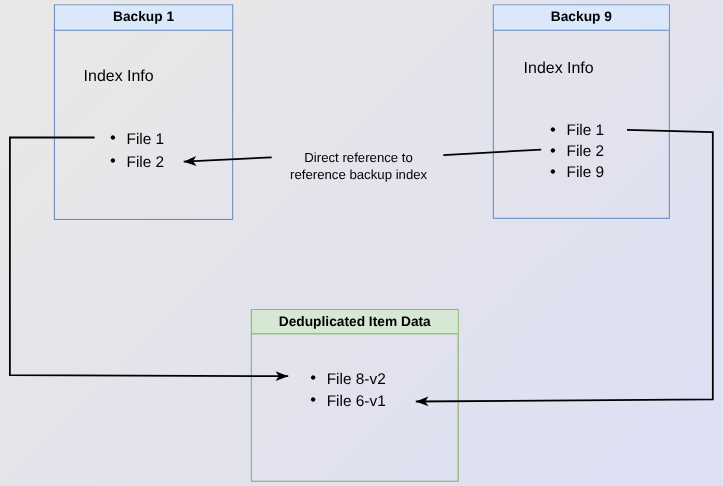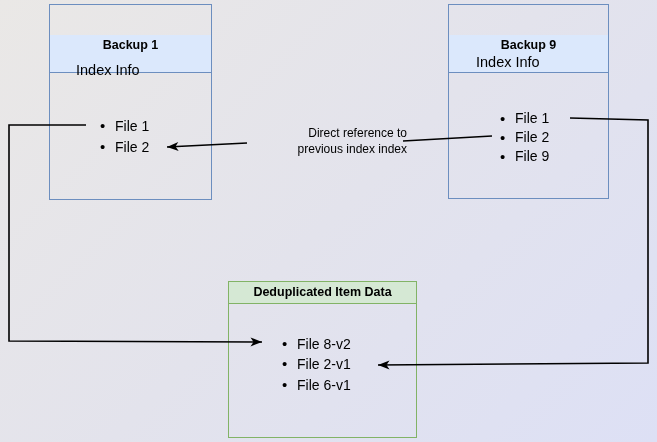--- a/index.html
+++ b/index.html
@@ -30,21 +30,21 @@
   }
   .node.blue  { border-color: #6c8ebf; }
   .node.green { border-color: #82b366; }
   .node-header {
     box-sizing: border-box;
     border-bottom: 1.6px solid;
     text-align: center;
     font-weight: bold;
     font-size: 12.5px;
   }
-  .blue  .node-header { background: #dbe8fc; border-color: #6c8ebf; height: 38px; line-height: 21px; margin-top: 30px; }
+  .blue  .node-header { background: #dbe8fc; border-color: #6c8ebf; height: 23px; line-height: 21px; }
   .green .node-header { background: #d5e8d4; border-color: #82b366; height: 22px; line-height: 20px; }
   .subtitle {
     position: absolute;
     font-size: 14.5px;
   }
   ul.items {
     position: absolute;
     margin: 0; padding: 0;
     list-style: none;
   }
@@ -70,23 +70,23 @@
 
   #backup2 .subtitle { left: 27px; top: 49px; }
   #backup2 ul.items  { left: 51px; top: 104px; }
   #backup2 ul.items li { line-height: 19px; }
 
   #dedup ul.items  { left: 53px; top: 52px; }
   #dedup ul.items li { line-height: 20.3px; }
 
   .annotation {
     position: absolute;
-    left: 245px; top: 125px;
+    left: 245px; top: 135px;
     width: 162px;
-    text-align: right;
+    text-align: center;
     font-size: 12px;
     line-height: 16px;
     z-index: 2;
   }
 </style>
 </head>
 <body>
 
 <div class="canvas">
 
@@ -121,23 +121,22 @@
       <li>File 1</li>
       <li>File 2</li>
       <li>File 9</li>
     </ul>
   </div>
 
   <div class="node green" id="dedup">
     <div class="node-header">Deduplicated Item Data</div>
     <ul class="items">
       <li>File 8-v2</li>
-      <li>File 2-v1</li>
       <li>File 6-v1</li>
     </ul>
   </div>
 
   <div class="annotation">
     <div>Direct reference to</div>
-    <div>previous index index</div>
+    <div>reference backup index</div>
   </div>
 
 </div>
 
 </body></html>

